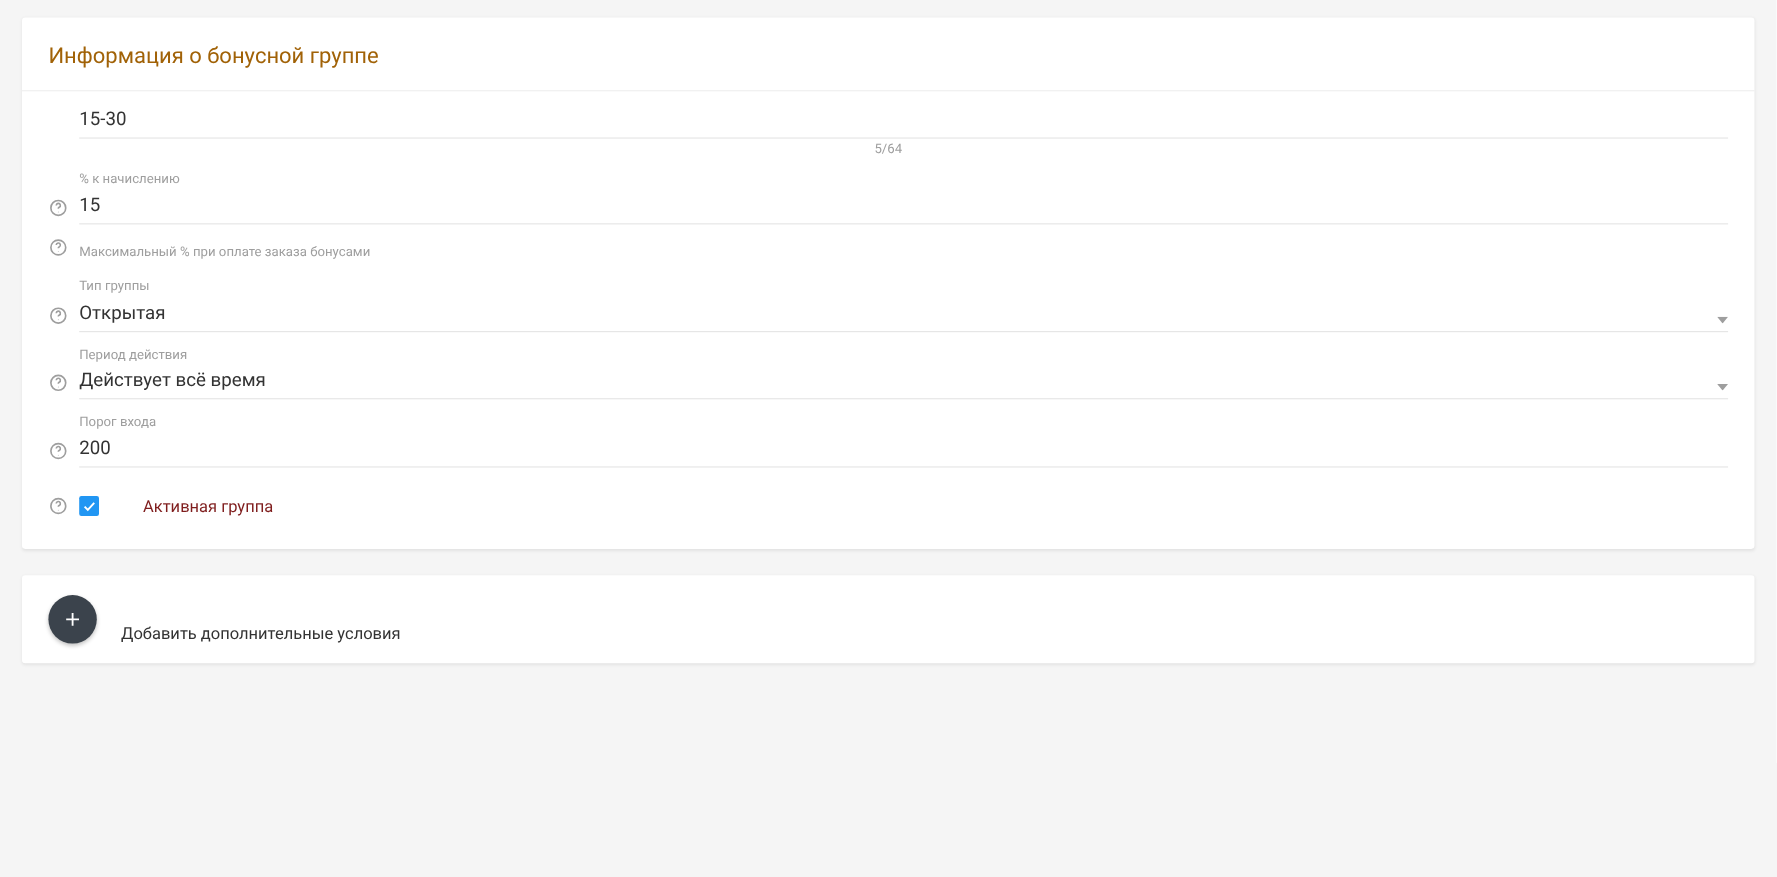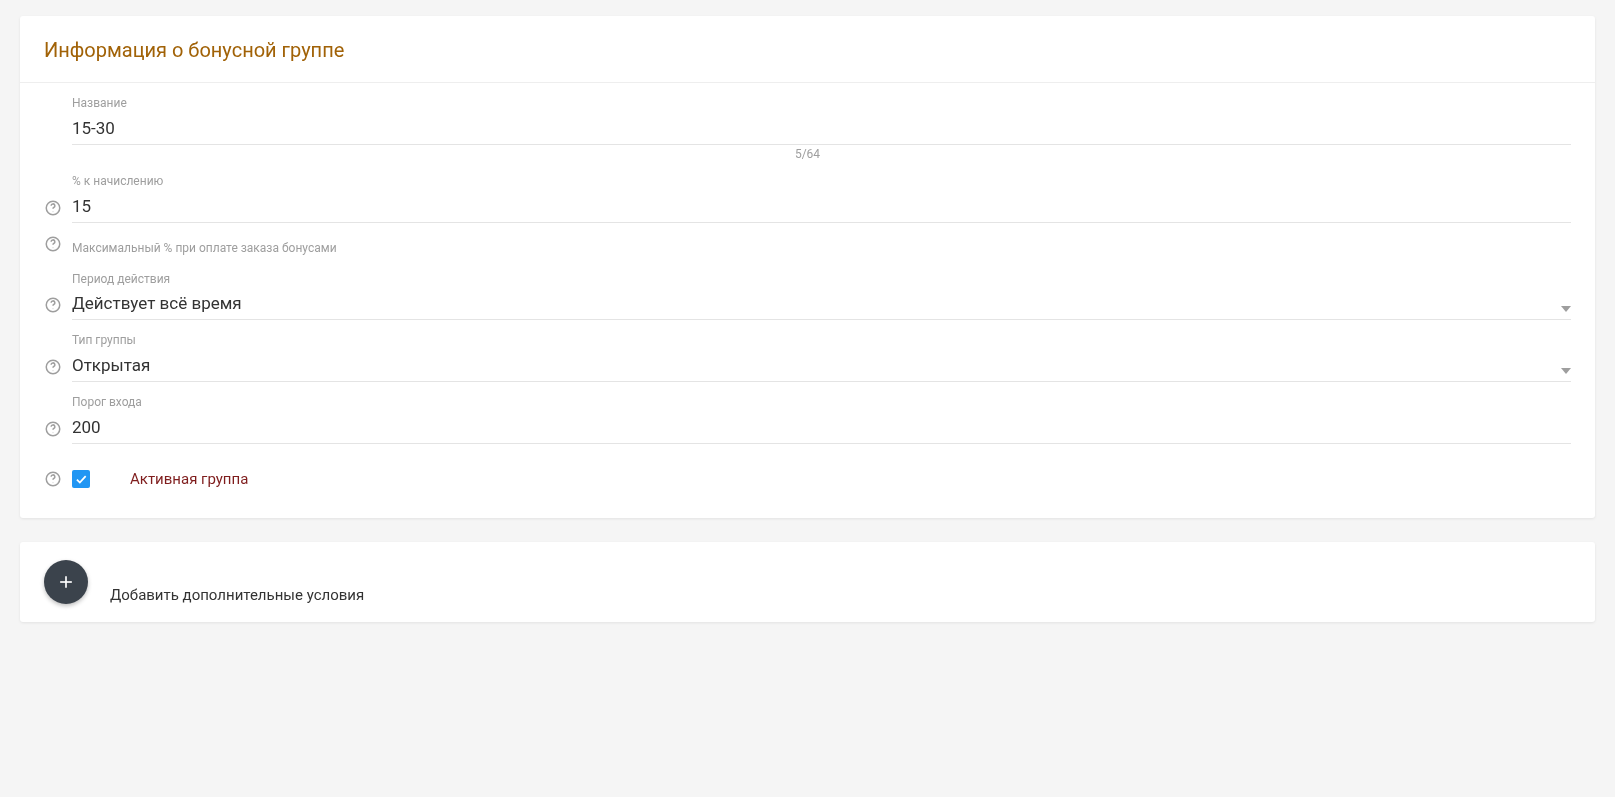--- a/index.html
+++ b/index.html
@@ -142,21 +142,20 @@
 
 <div class="card">
   <div class="card-header">
     <h2 class="card-title">Информация о бонусной группе</h2>
   </div>
   <div class="card-body">
 
     <div class="field-row first">
       <div class="help-col"></div>
       <div class="field-col">
-        <label class="field-label">Название</label>
         <input type="text" class="text-input" value="15-30" style="">
       </div>
     </div>
     <div class="counter-row">5/64</div>
 
     <div class="field-row">
       <div class="help-col">
         <span class="help-icon">
           <svg viewBox="0 0 24 24" fill="none" stroke="currentColor" stroke-width="2">
               <circle cx="12" cy="12" r="9"></circle>
@@ -176,57 +175,57 @@
         <span class="help-icon">
           <svg viewBox="0 0 24 24" fill="none" stroke="currentColor" stroke-width="2">
               <circle cx="12" cy="12" r="9"></circle>
               <path d="M9.5 9a2.5 2.5 0 1 1 3.5 2.3c-.8.4-1 .9-1 1.7"></path>
               <circle cx="12" cy="17" r="0.6" fill="currentColor" stroke="none"></circle>
             </svg>
         </span>
       </div>
       <div class="field-col">
         <label class="field-label">Максимальный % при оплате заказа бонусами</label>
+      </div>
+    </div>
+
+    <div class="field-row">
+      <div class="help-col">
+        <span class="help-icon">
+          <svg viewBox="0 0 24 24" fill="none" stroke="currentColor" stroke-width="2">
+              <circle cx="12" cy="12" r="9"></circle>
+              <path d="M9.5 9a2.5 2.5 0 1 1 3.5 2.3c-.8.4-1 .9-1 1.7"></path>
+              <circle cx="12" cy="17" r="0.6" fill="currentColor" stroke="none"></circle>
+            </svg>
+        </span>
+      </div>
+      <div class="field-col select-wrap">
+        <label class="field-label">Тип группы</label>
+        <div class="text-input" tabindex="0">Открытая</div>
+        <span class="select-caret">
+          <svg viewBox="0 0 10 6">
+              <path d="M0 0 L5 6 L10 0 Z" fill="currentColor"></path>
+            </svg>
+        </span>
       </div>
     </div>
 
     <div class="field-row">
       <div class="help-col">
         <span class="help-icon">
           <svg viewBox="0 0 24 24" fill="none" stroke="currentColor" stroke-width="2">
               <circle cx="12" cy="12" r="9"></circle>
               <path d="M9.5 9a2.5 2.5 0 1 1 3.5 2.3c-.8.4-1 .9-1 1.7"></path>
               <circle cx="12" cy="17" r="0.6" fill="currentColor" stroke="none"></circle>
             </svg>
         </span>
       </div>
       <div class="field-col select-wrap">
         <label class="field-label">Период действия</label>
         <div class="text-input" tabindex="0">Действует всё время</div>
-        <span class="select-caret">
-          <svg viewBox="0 0 10 6">
-              <path d="M0 0 L5 6 L10 0 Z" fill="currentColor"></path>
-            </svg>
-        </span>
-      </div>
-    </div>
-
-    <div class="field-row">
-      <div class="help-col">
-        <span class="help-icon">
-          <svg viewBox="0 0 24 24" fill="none" stroke="currentColor" stroke-width="2">
-              <circle cx="12" cy="12" r="9"></circle>
-              <path d="M9.5 9a2.5 2.5 0 1 1 3.5 2.3c-.8.4-1 .9-1 1.7"></path>
-              <circle cx="12" cy="17" r="0.6" fill="currentColor" stroke="none"></circle>
-            </svg>
-        </span>
-      </div>
-      <div class="field-col select-wrap">
-        <label class="field-label">Тип группы</label>
-        <div class="text-input" tabindex="0">Открытая</div>
         <span class="select-caret">
           <svg viewBox="0 0 10 6">
               <path d="M0 0 L5 6 L10 0 Z" fill="currentColor"></path>
             </svg>
         </span>
       </div>
     </div>
 
     <div class="field-row">
       <div class="help-col">

